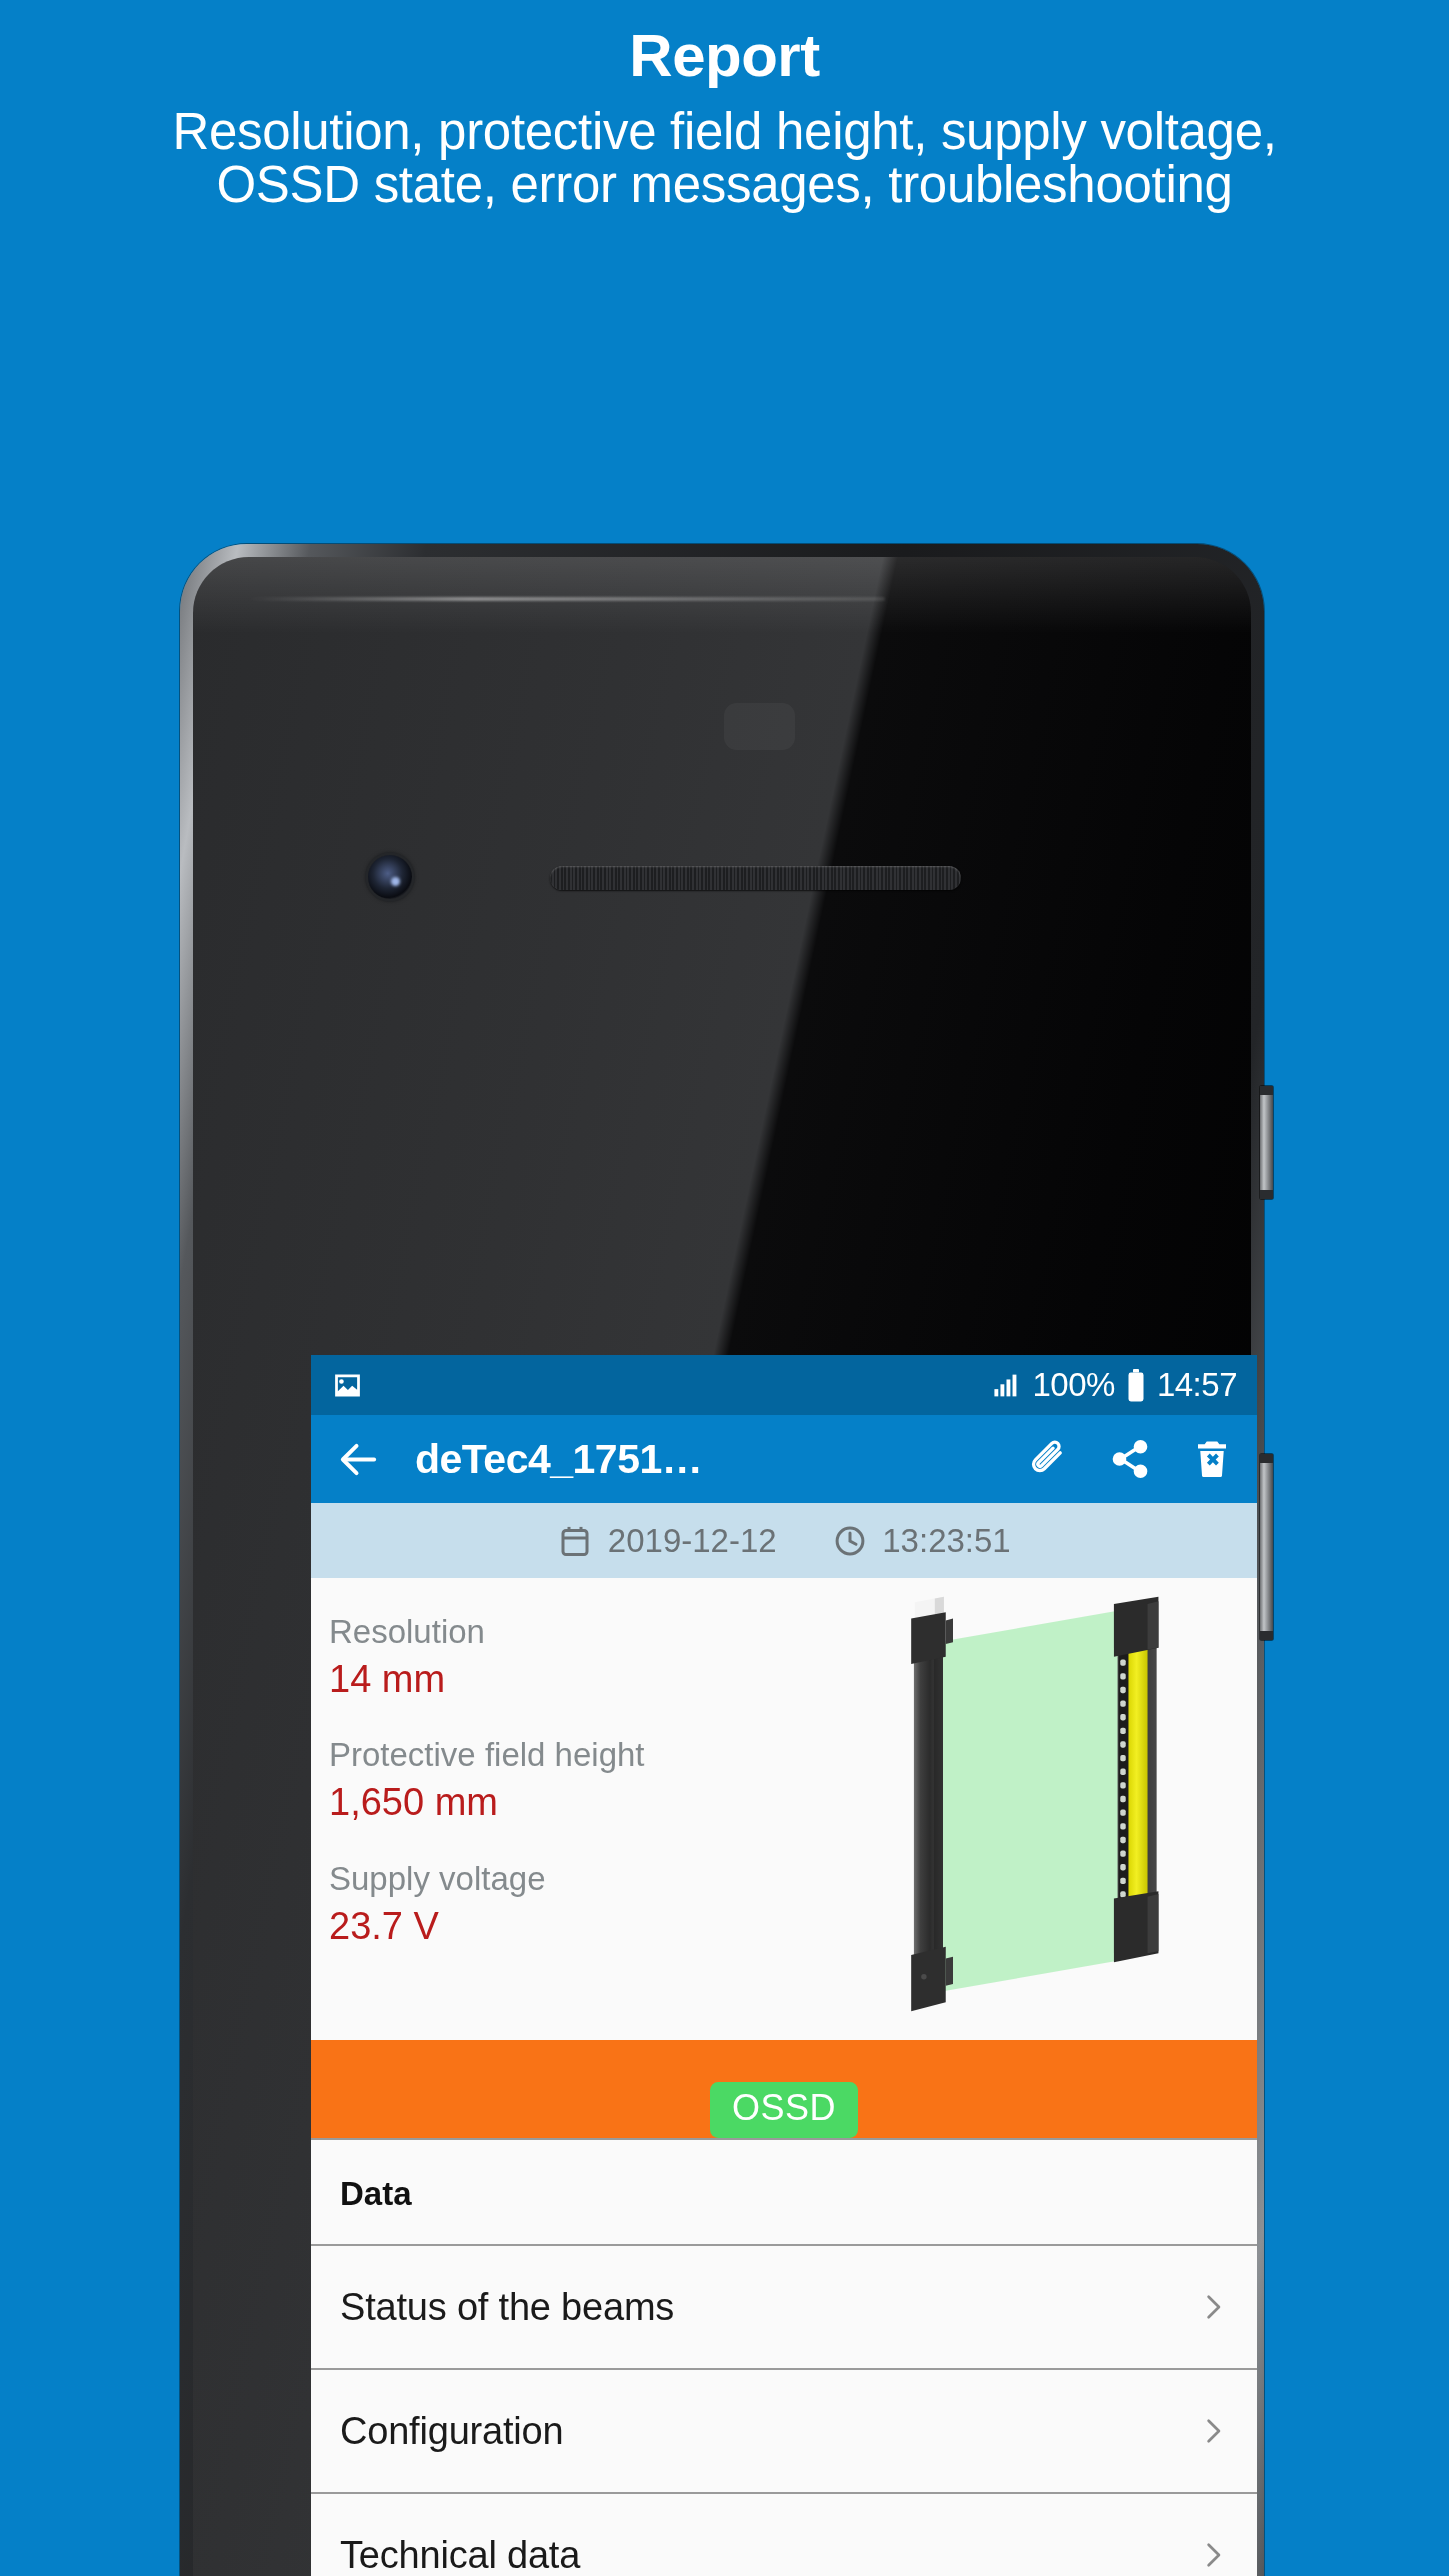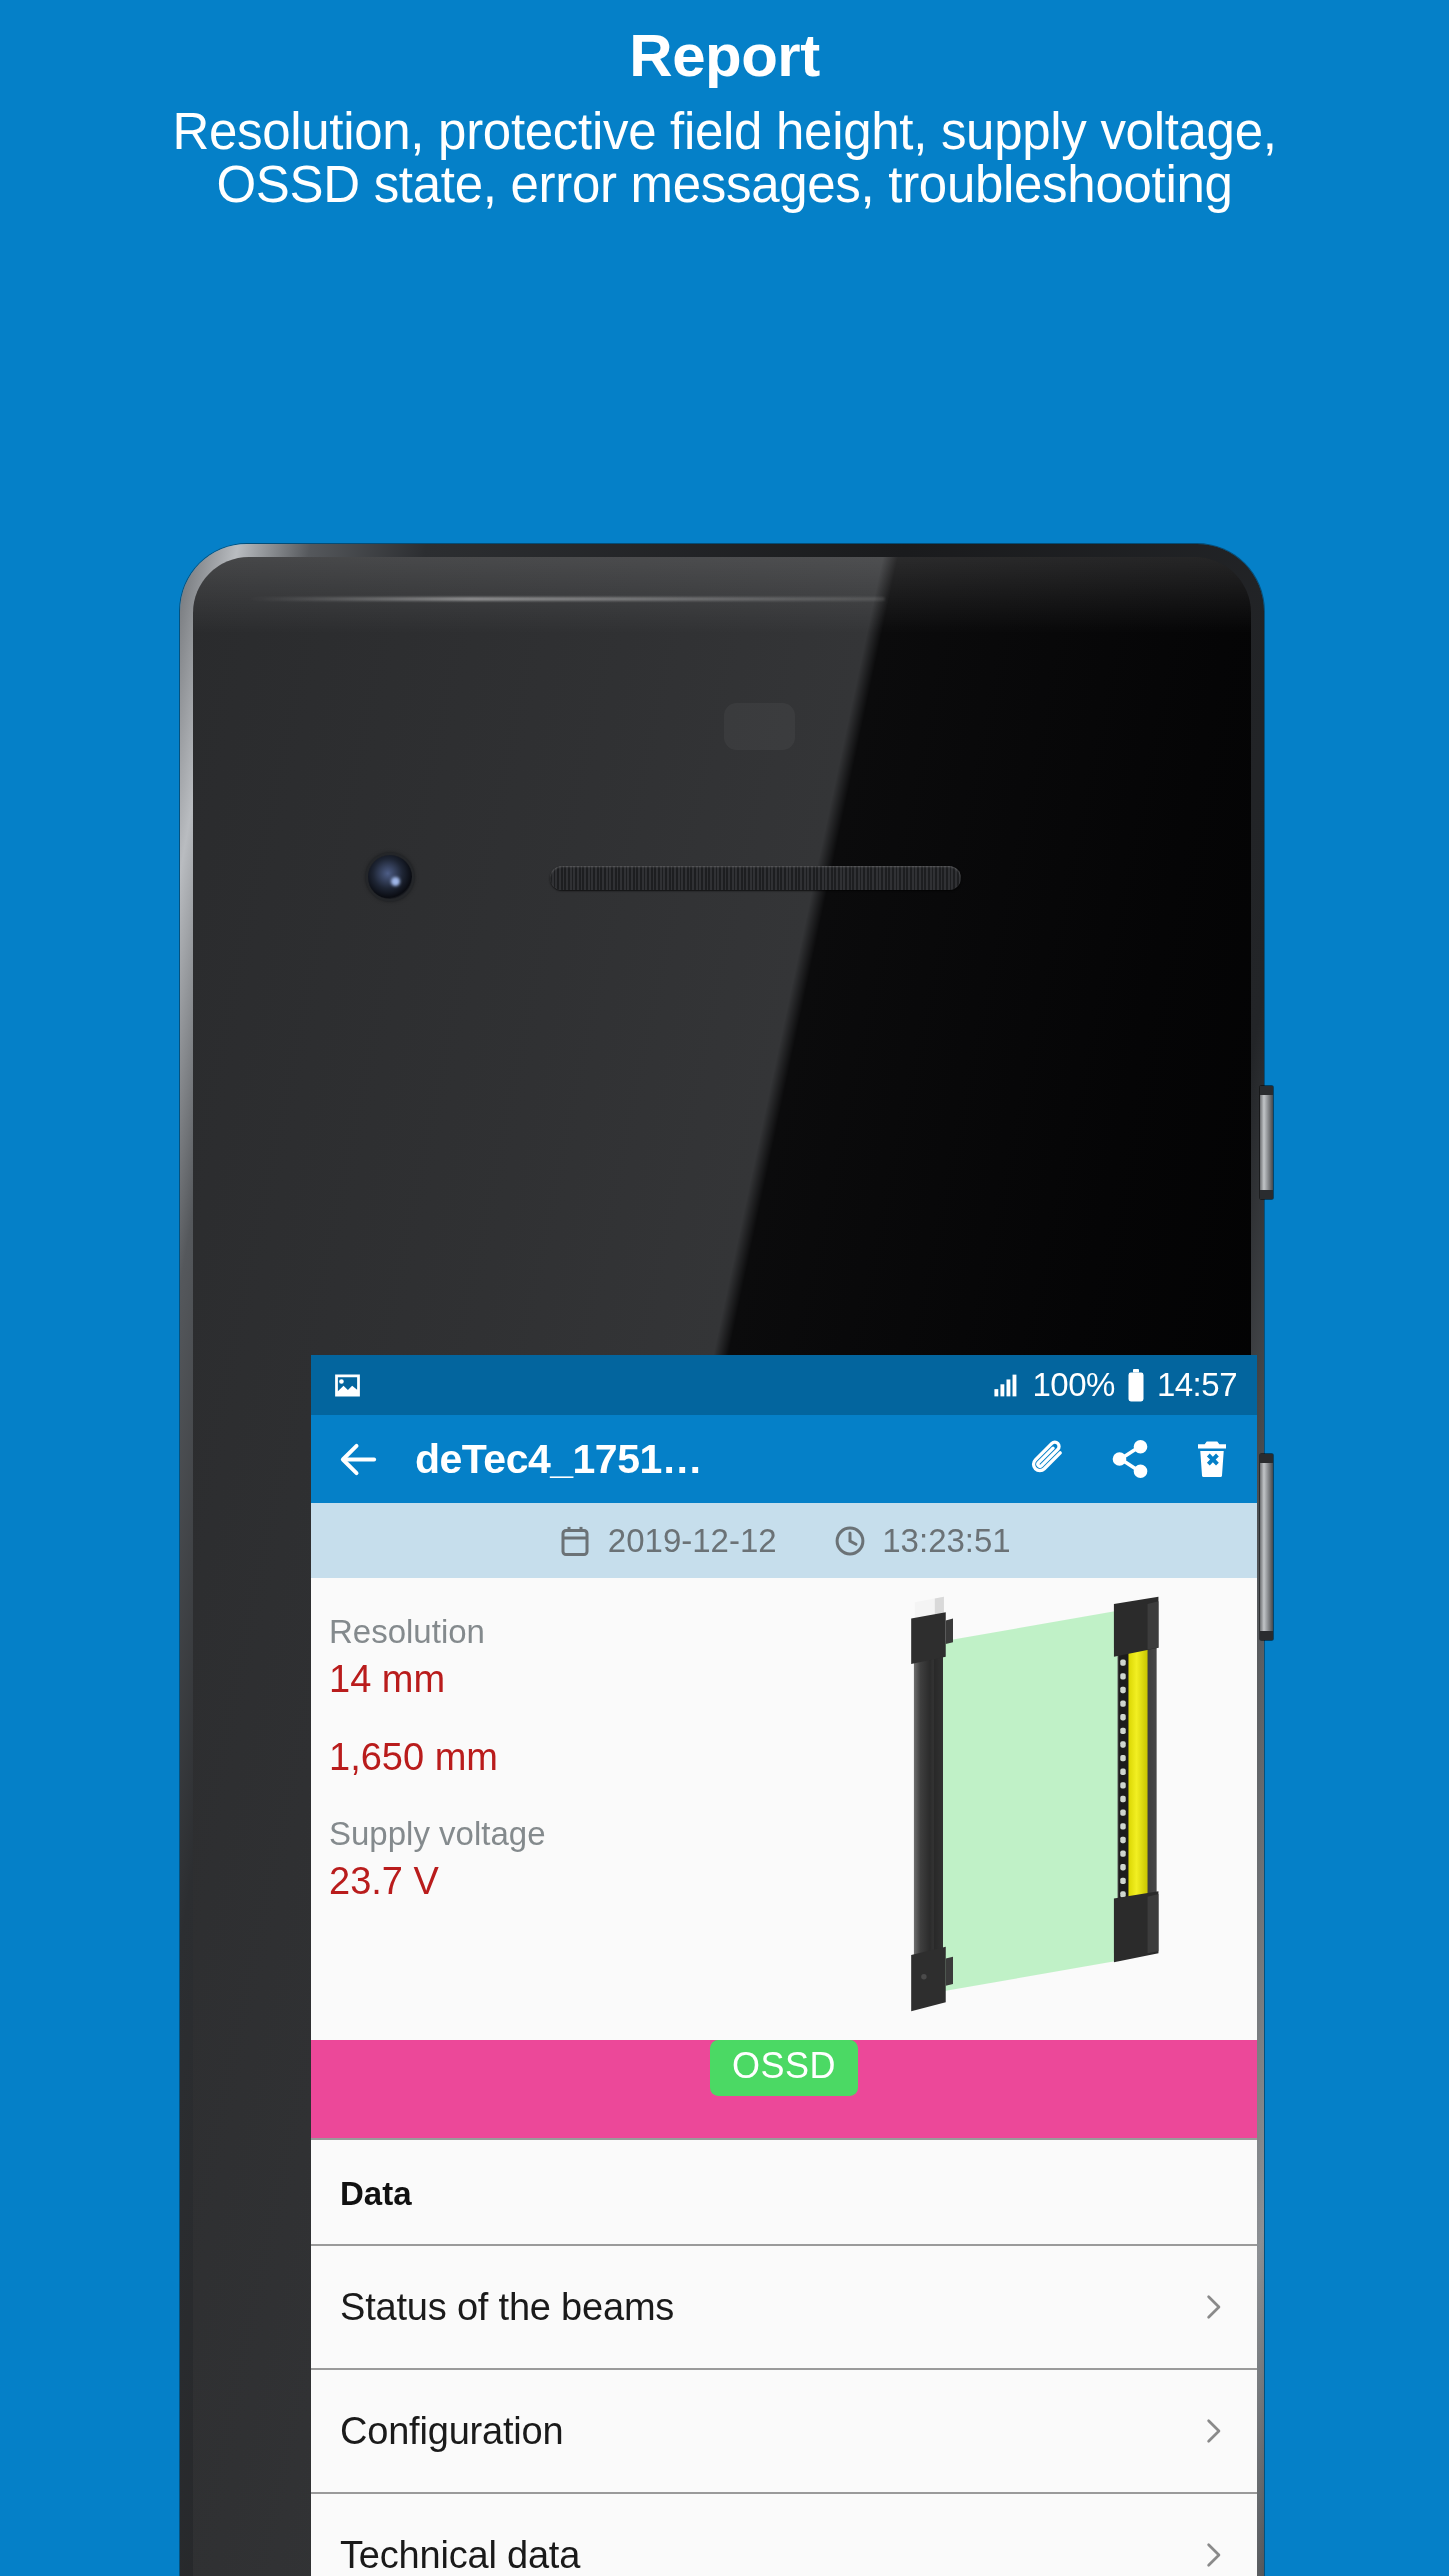--- a/index.html
+++ b/index.html
@@ -153,22 +153,22 @@
   .kv { padding-left: 18px; }
   .kv .label { font-size: 33px; color: #848a8d; line-height: 1.25; }
   .kv .value { font-size: 38px; color: #b91c1c; line-height: 1.25; margin-top: 3.6px; }
   .kv + .kv { margin-top: 31px; }
 
   
   .product { position: absolute; right: 64px; top: 12.7px; width: 300px; height: 437px; }
 
   
   .ossd-row {
-    background: #ec4899; height: 98px;
-    display: flex; align-items: flex-start; justify-content: center;
+    background: #f97316; height: 98px;
+    display: flex; align-items: flex-end; justify-content: center;
   }
   .ossd {
     background: #4bd964; color: #fff; font-size: 36px;
     padding: 8.2px 22px 12px; border-radius: 8.2px; line-height: 1;
     letter-spacing: 0.5px;
   }
 
   
   .list { border-top: 2.7px solid #9a9a9a; background: #fafafa; }
   .list-header { padding: 35px 29px 31px; font-size: 33px; font-weight: bold; color: #111; }
@@ -291,20 +291,21 @@
         <span>13:23:51</span>
       </span>
     </div>
 
     <div class="summary">
       <div class="kv">
         <div class="label">Resolution</div>
         <div class="value">14 mm</div>
       </div>
       <div class="kv">
+        <div class="label">Protective field height</div>
         <div class="value">1,650 mm</div>
       </div>
       <div class="kv">
         <div class="label">Supply voltage</div>
         <div class="value">23.7 V</div>
       </div>
 
       <div class="product">
         <svg width="300" height="437" viewBox="0 0 330 480">
           <defs>

